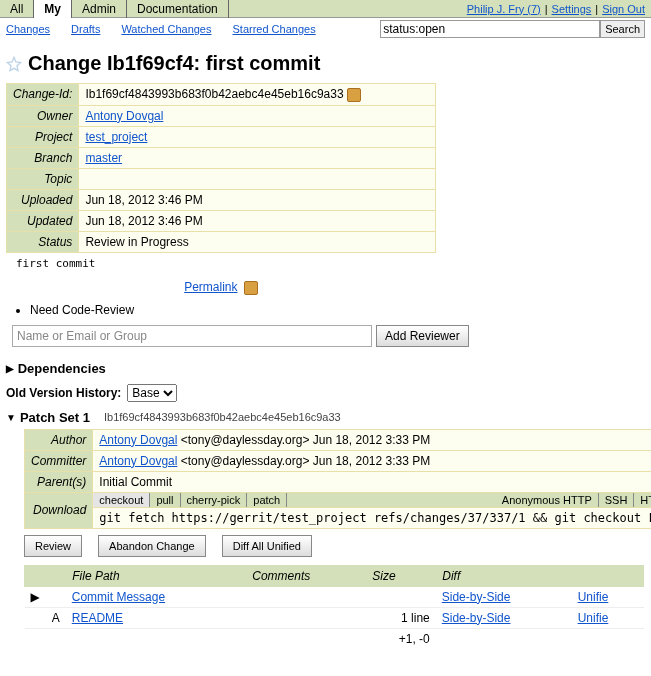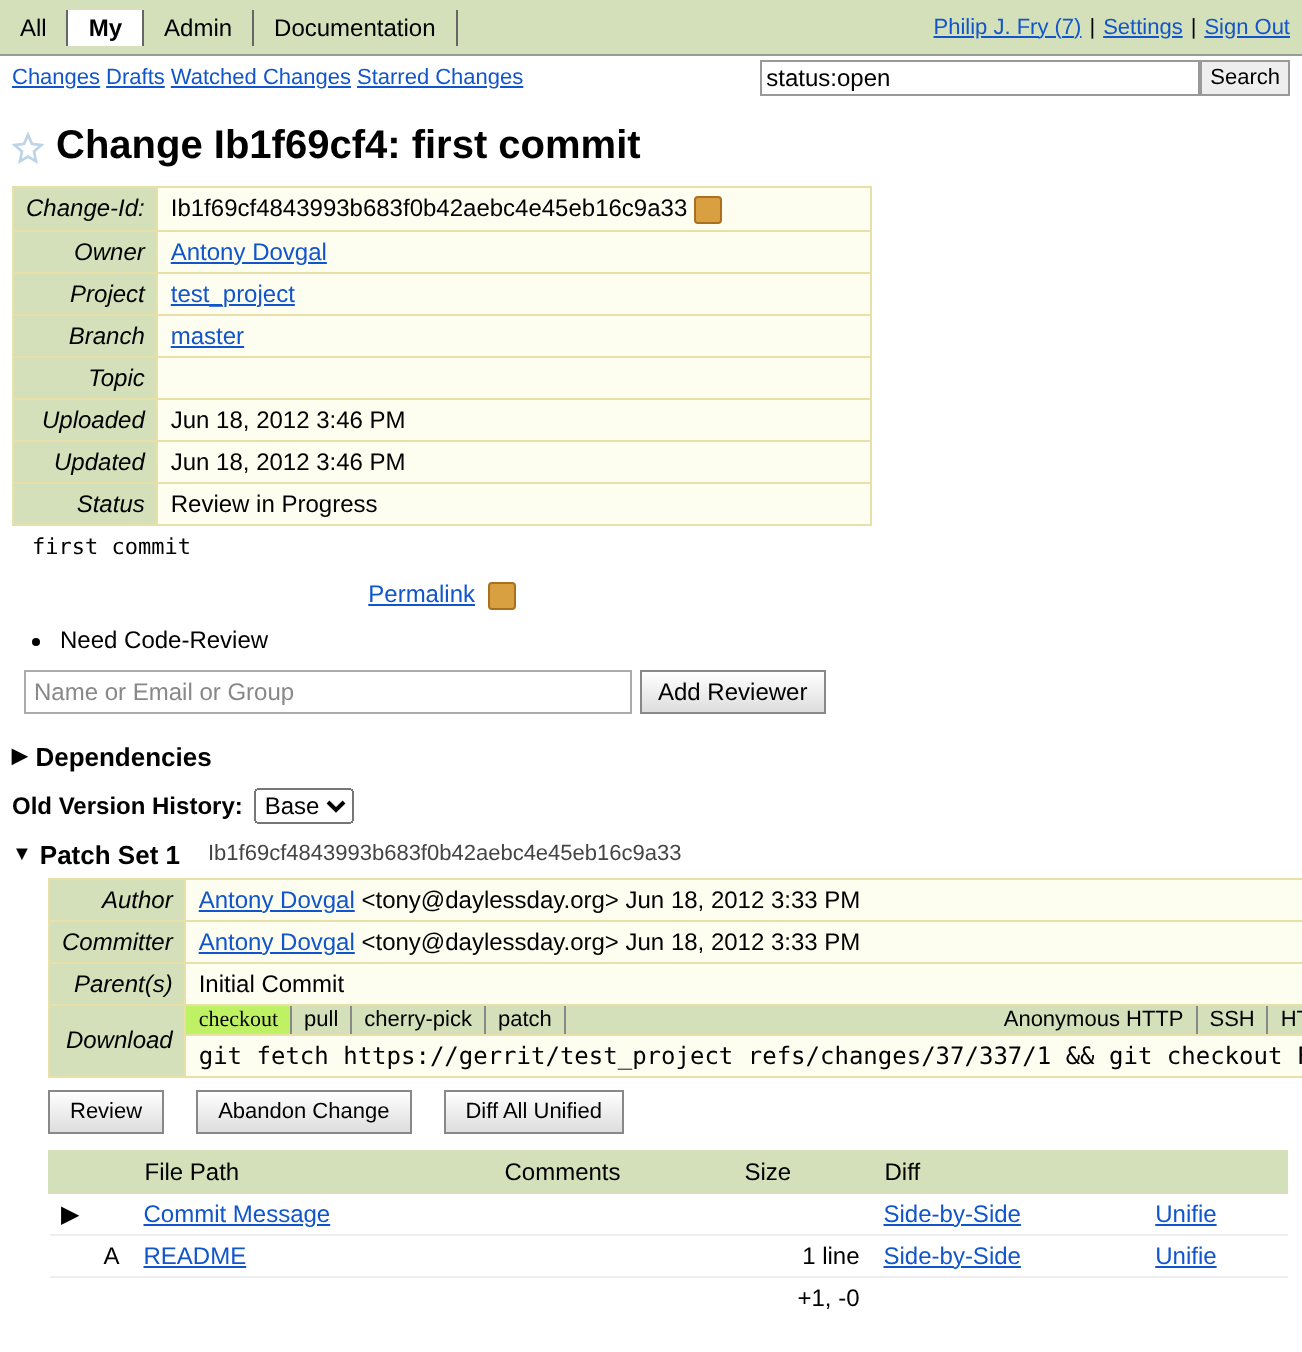--- a/index.html
+++ b/index.html
@@ -1,28 +1,28 @@
 <!DOCTYPE html>
 <html><head>
 <meta charset="utf-8">
 <style>
   * { box-sizing: border-box; margin: 0; padding: 0; }
   body { font-family: Arial, sans-serif; font-size: 12px; color: #000; background: #fff; width: 651px; }
   a { color: #1155cc; text-decoration: underline; cursor: pointer; }
   
   
-  .topbar { background: #d3e0b9; height: 28px; display: flex; align-items: center; border-bottom: 1px solid #999; }
+  .topbar { background: #d3e0b9; height: 18px; display: flex; align-items: center; border-bottom: 1px solid #999; }
   .topbar .tabs { display: flex; }
   .topbar .tab { padding: 2px 10px; border-right: 1px solid #666; cursor: pointer; }
   .topbar .tab.active { background: #fff; font-weight: bold; text-align: center; }
   .topbar .right { margin-left: auto; display: flex; align-items: center; gap: 4px; padding-right: 6px; font-size: 11px; }
   .topbar .right a { color: #1155cc; }
   
   
-  .subnav { background: #fff; height: 22px; display: flex; align-items: center; padding: 0 6px; gap: 3px; }
+  .subnav { background: #fff; height: 22px; display: flex; align-items: center; padding: 0 6px; gap: 21px; }
   .subnav a { font-size: 11px; }
   .subnav .searchbox { margin-left: auto; display: flex; }
   .subnav input { font-size: 12px; padding: 1px 2px; width: 220px; border: 1px solid #999; }
   .subnav button { font-size: 11px; padding: 1px 4px; border: 1px solid #999; background: #eee; cursor: pointer; }
   
   
   .title-row { display: flex; align-items: center; padding: 12px 6px 8px 6px; }
   .star { width: 16px; height: 16px; margin-right: 6px; }
   .title { font-size: 20px; font-weight: bold; }
   
@@ -32,51 +32,51 @@
   .info-table td { border: 1px solid #e8dfa9; padding: 3px 6px; font-size: 12px; }
   .info-table td.label { background: #d3e0b9; text-align: right; width: 72px; font-style: italic; white-space: nowrap; }
   .info-table td.val { background: #fdfdf0; }
   .commit-msg { padding: 4px 10px; font-family: monospace; font-size: 11px; }
   .clip-icon { display: inline-block; width: 14px; height: 14px; background: #d8a040; border: 1px solid #aa7020; border-radius: 2px; vertical-align: middle; margin-left: 3px; }
   
   .permalink-row { text-align: center; padding: 6px 0; width: 430px; margin-left: 6px; }
   
   ul.needs { padding: 2px 0 6px 30px; }
   .reviewer-row { padding: 2px 0 10px 12px; display: flex; gap: 4px; }
-  .reviewer-row input { width: 304px; padding: 3px 4px; font-size: 12px; border: 1px solid #aaa; color: #888; }
+  .reviewer-row input { width: 360px; padding: 3px 4px; font-size: 12px; border: 1px solid #aaa; color: #888; }
   .reviewer-row button { padding: 3px 8px; font-size: 12px; border: 1px solid #888; background: linear-gradient(#fff,#ddd); cursor: pointer; }
   
   
   .section { padding: 4px 6px; font-weight: bold; font-size: 13px; display: flex; align-items: center; gap: 4px; }
   .tri { font-size: 10px; }
   
   .ovh-row { padding: 4px 6px; display: flex; align-items: center; gap: 6px; font-size: 12px; }
   .ovh-row select { font-size: 12px; }
   .ovh-row .lbl { font-weight: bold; }
   
   .ps-hash { font-weight: normal; font-size: 11px; color: #444; margin-left: 10px; }
   
   
   .ps-table { border-collapse: collapse; width: 620px; margin-left: 24px; }
   .ps-table td { border: 1px solid #e8dfa9; padding: 3px 6px; font-size: 12px; }
   .ps-table td.label { background: #d3e0b9; text-align: right; width: 74px; font-style: italic; }
   .ps-table td.val { background: #fdfdf0; }
   .dl-tabs { display: flex; background: #d3e0b9; font-size: 11px; }
   .dl-tabs .t { padding: 1px 6px; border-right: 1px solid #888; cursor: pointer; }
-  .dl-tabs .t.sel { background: #bef264; font-family: Liberation Serif, serif; }
+  .dl-tabs .t.sel { background: #e5e5e5; }
   .dl-tabs .spacer { flex: 1; }
   .dl-cmd { font-family: monospace; font-size: 11px; white-space: nowrap; overflow: hidden; }
   
   
   .btns { padding: 6px 0 8px 24px; display: flex; gap: 16px; }
   .btns button { padding: 4px 10px; font-size: 11px; border: 1px solid #888; background: linear-gradient(#fff,#ddd); cursor: pointer; }
   
   
   .files-table { border-collapse: collapse; width: 620px; margin-left: 24px; }
-  .files-table th { background: #d3e0b9; text-align: left; padding: 3px 6px; font-weight: normal; font-size: 12px; border: 1px solid #d3e0b9; }
+  .files-table th { background: #d3e0b9; text-align: left; padding: 3px 6px; font-style: italic; font-weight: normal; font-size: 12px; border: 1px solid #d3e0b9; }
   .files-table td { padding: 3px 6px; font-size: 12px; border-top: 1px solid #eee; }
   .files-table td.rt { text-align: right; }
   .arrow-cell { width: 14px; text-align:center; }
 </style>
 </head>
 <body>
 
 <div class="topbar">
   <div class="tabs">
     <div class="tab">All</div>

